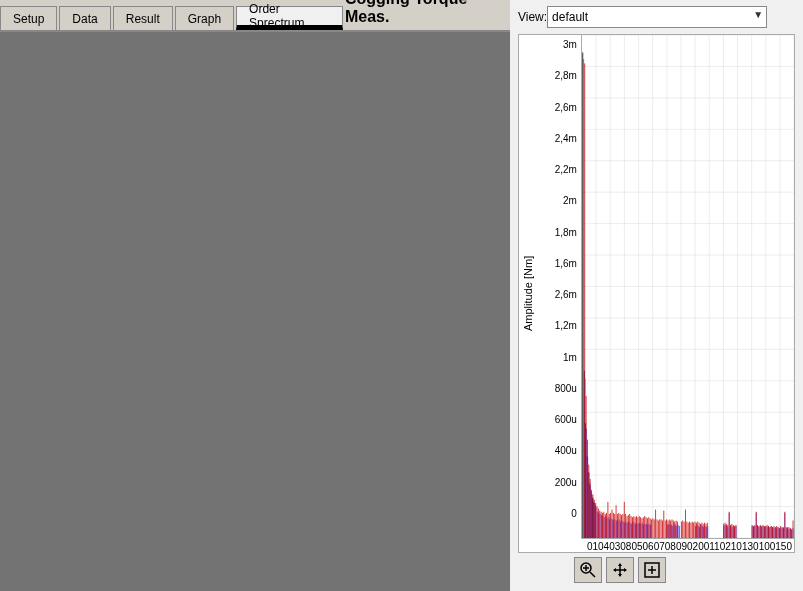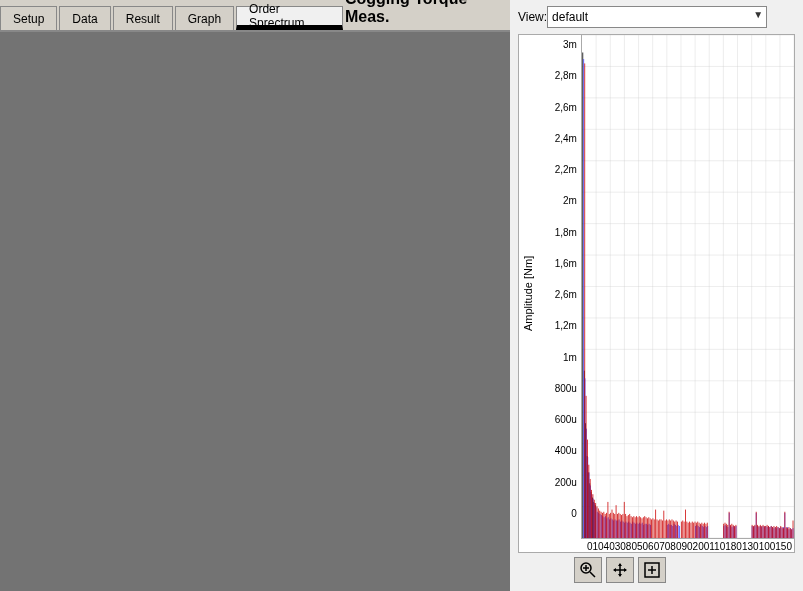--- a/index.html
+++ b/index.html
@@ -455,21 +455,21 @@
             <span>40</span>
             <span>30</span>
             <span>80</span>
             <span>50</span>
             <span>60</span>
             <span>70</span>
             <span>80</span>
             <span>90</span>
             <span>200</span>
             <span>110</span>
-            <span>180</span>
+            <span>210</span>
             <span>130</span>
             <span>100</span>
             <span>150</span>
           </div>
         </div>
       </div>
     </div>
 
     <div class="bottom-toolbar">
       <button class="toolbar-btn" title="Zoom">

